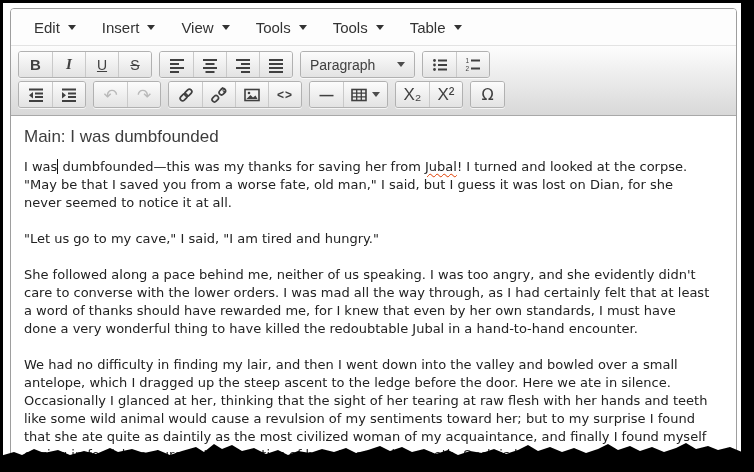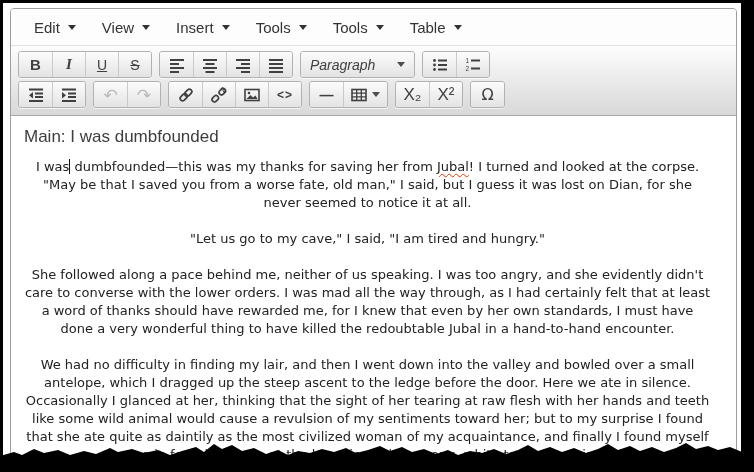--- a/index.html
+++ b/index.html
@@ -94,21 +94,21 @@
 
   .paragraph-select {
     width: 113px; height: 25px;
     display: flex; align-items: center;
     background: linear-gradient(#fcfcfc, #e3e3e3);
     padding: 0 9px;
     font-size: 14px;
     color: #404040;
     cursor: pointer;
   }
-  .paragraph-select .label { flex: 1; text-align: left; font-style: italic; }
+  .paragraph-select .label { flex: 1; text-align: left; }
   .select-caret {
     width: 0; height: 0;
     border-left: 4px solid transparent;
     border-right: 4px solid transparent;
     border-top: 5px solid #4d4d4d;
     margin-left: 6px;
   }
   .tb-btn.table-btn { width: 44px; }
   .table-btn .select-caret { margin-left: 5px; }
 
@@ -129,21 +129,21 @@
     font-size: 17px; font-weight: normal;
     color: #3d3d3d;
     margin: 3px 0 12px 0;
   }
   .content h2 {
     font-family: "Liberation Sans", sans-serif;
     font-size: 17px; font-weight: normal;
     color: #3d3d3d;
     margin: 16px 0 12px 0;
   }
-  .content p { margin: 0 12px 18px 0; text-align: center; }
+  .content p { margin: 0 12px 18px 0; }
   .caret {
     display: inline-block;
     width: 1px; height: 15px;
     background: #111;
     vertical-align: -3px;
   }
   .squiggly {
     text-decoration: underline;
     text-decoration-style: wavy;
     text-decoration-color: #e03c00;
@@ -159,25 +159,25 @@
 <div class="frame-right"></div>
 
 <div class="editor">
 
   <div class="menubar">
     <div class="menu-item">
       <span>Edit</span>
       <span class="menu-caret"></span>
     </div>
     <div class="menu-item">
+      <span>Insert</span>
+      <span class="menu-caret"></span>
+    </div>
+    <div class="menu-item">
       <span>View</span>
-      <span class="menu-caret"></span>
-    </div>
-    <div class="menu-item">
-      <span>Insert</span>
       <span class="menu-caret"></span>
     </div>
     <div class="menu-item">
       <span>Tools</span>
       <span class="menu-caret"></span>
     </div>
     <div class="menu-item">
       <span>Tools</span>
       <span class="menu-caret"></span>
     </div>

